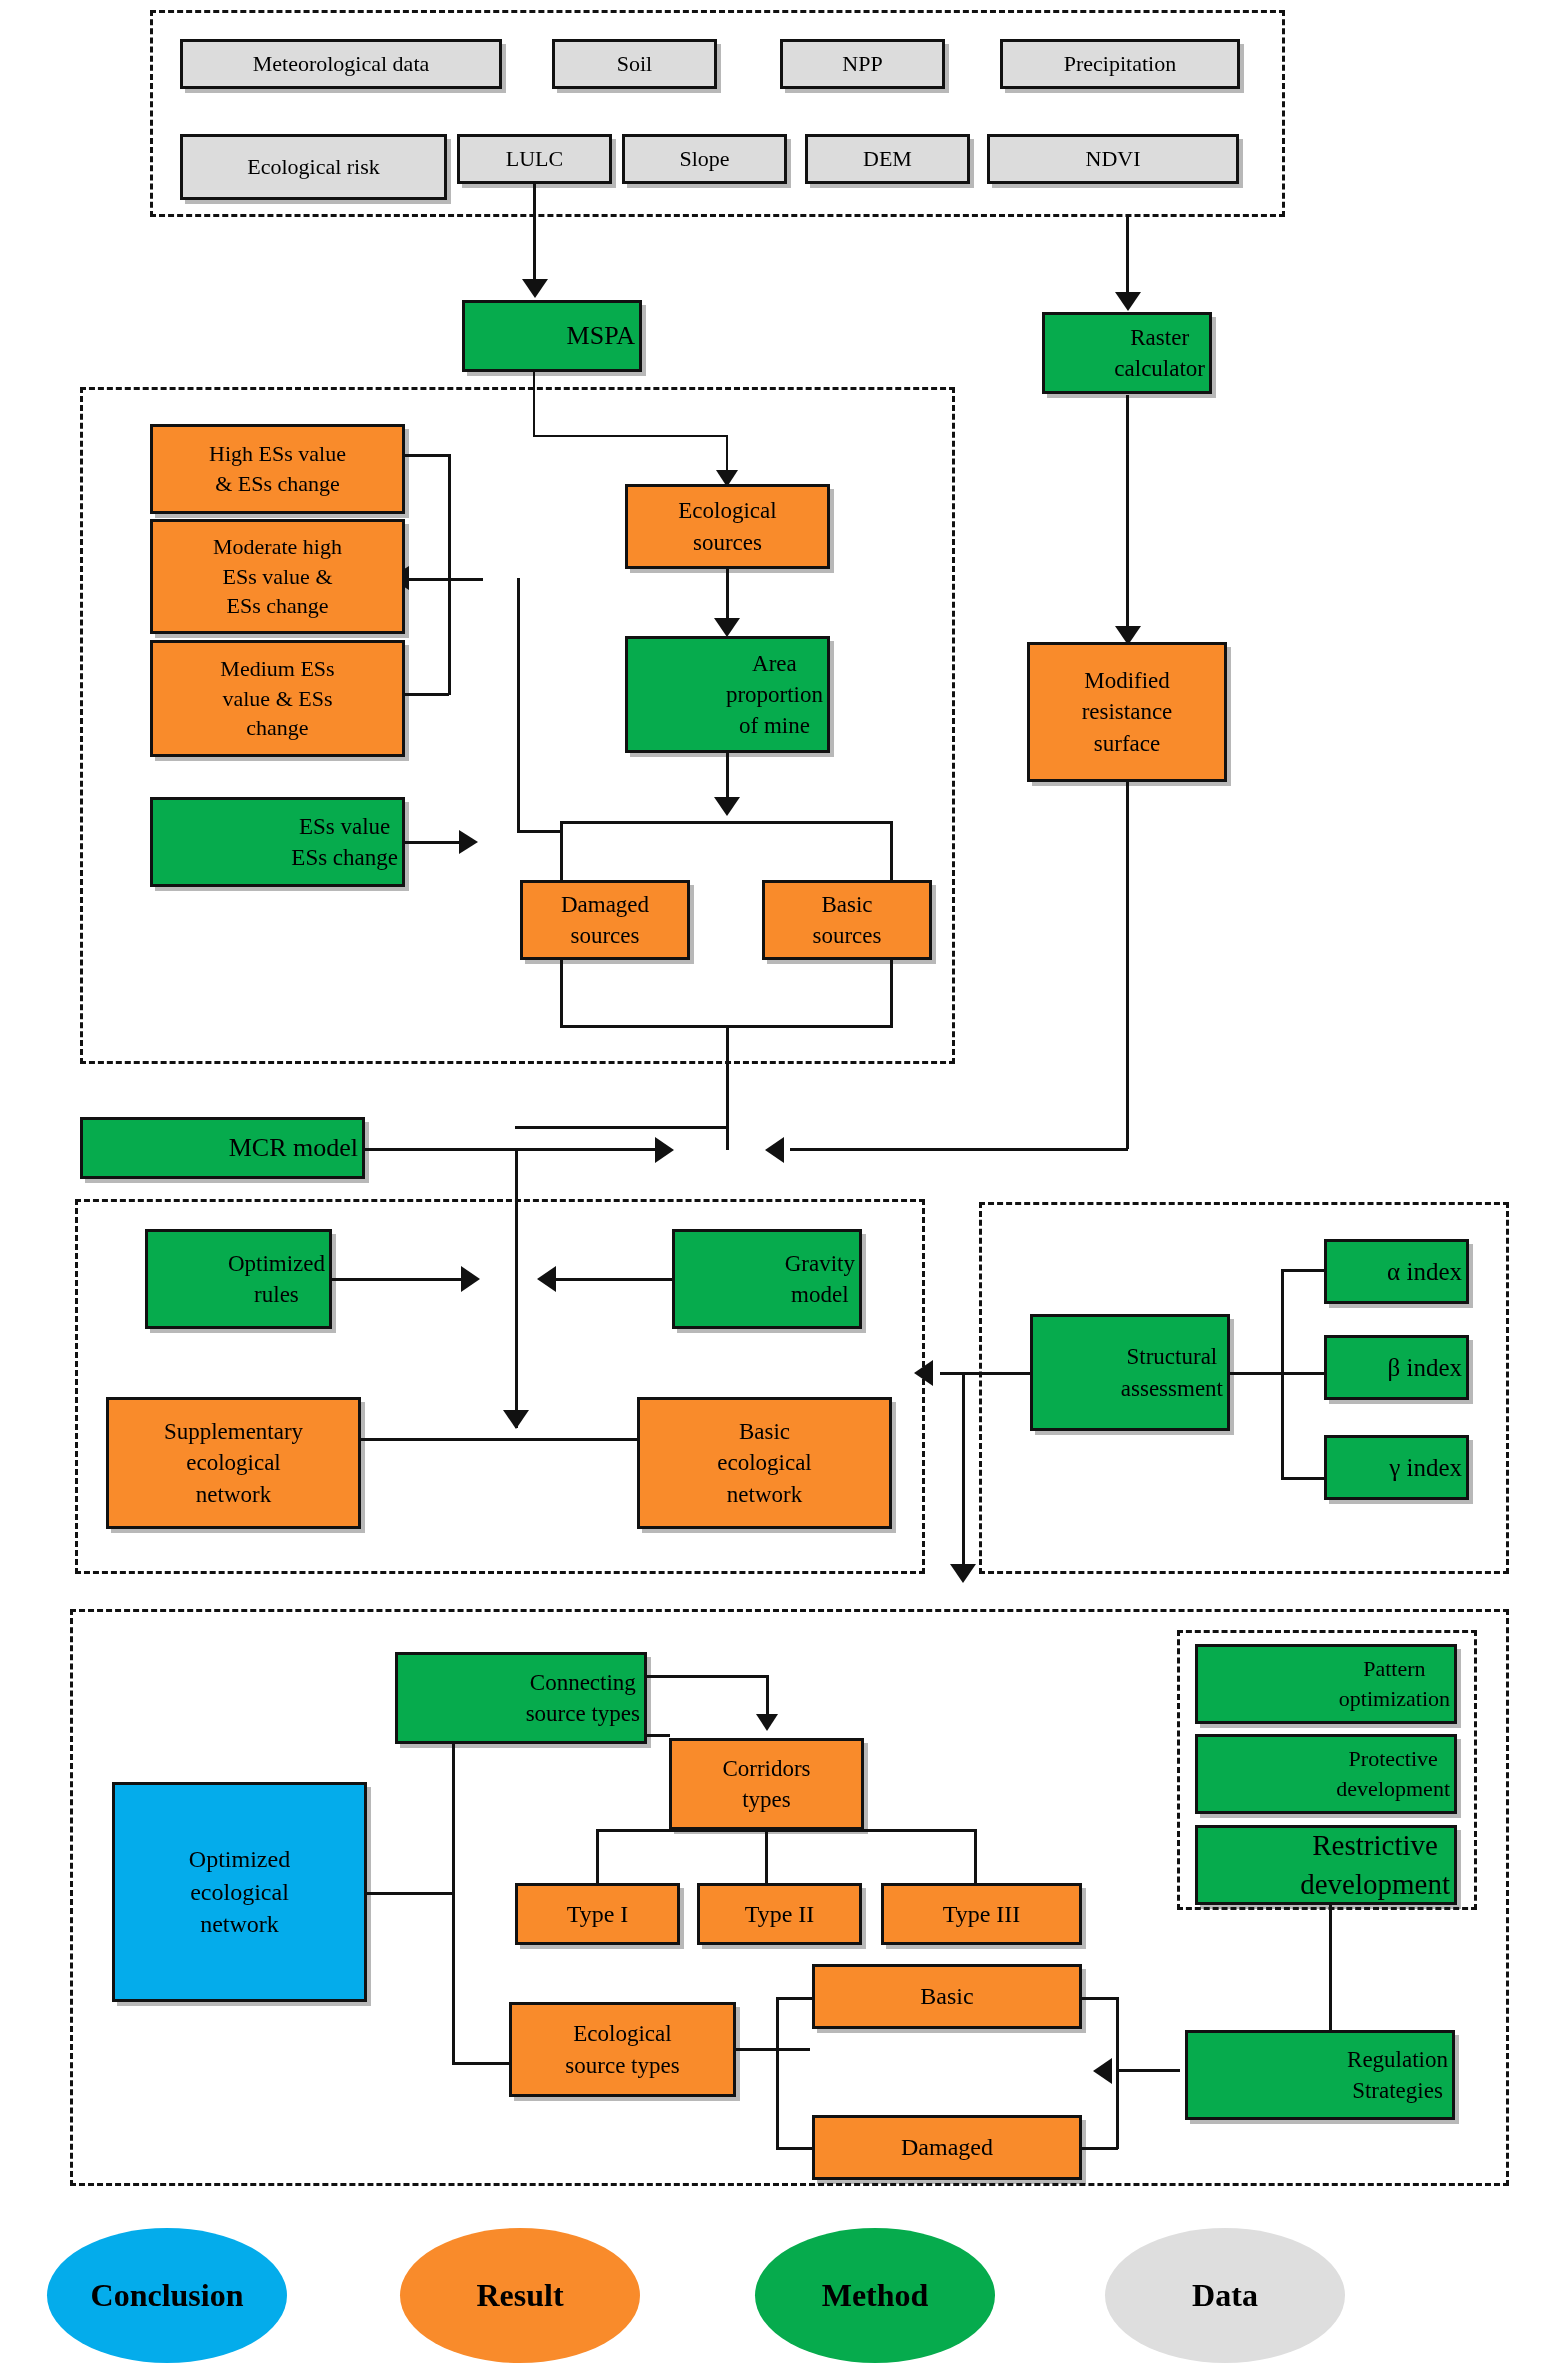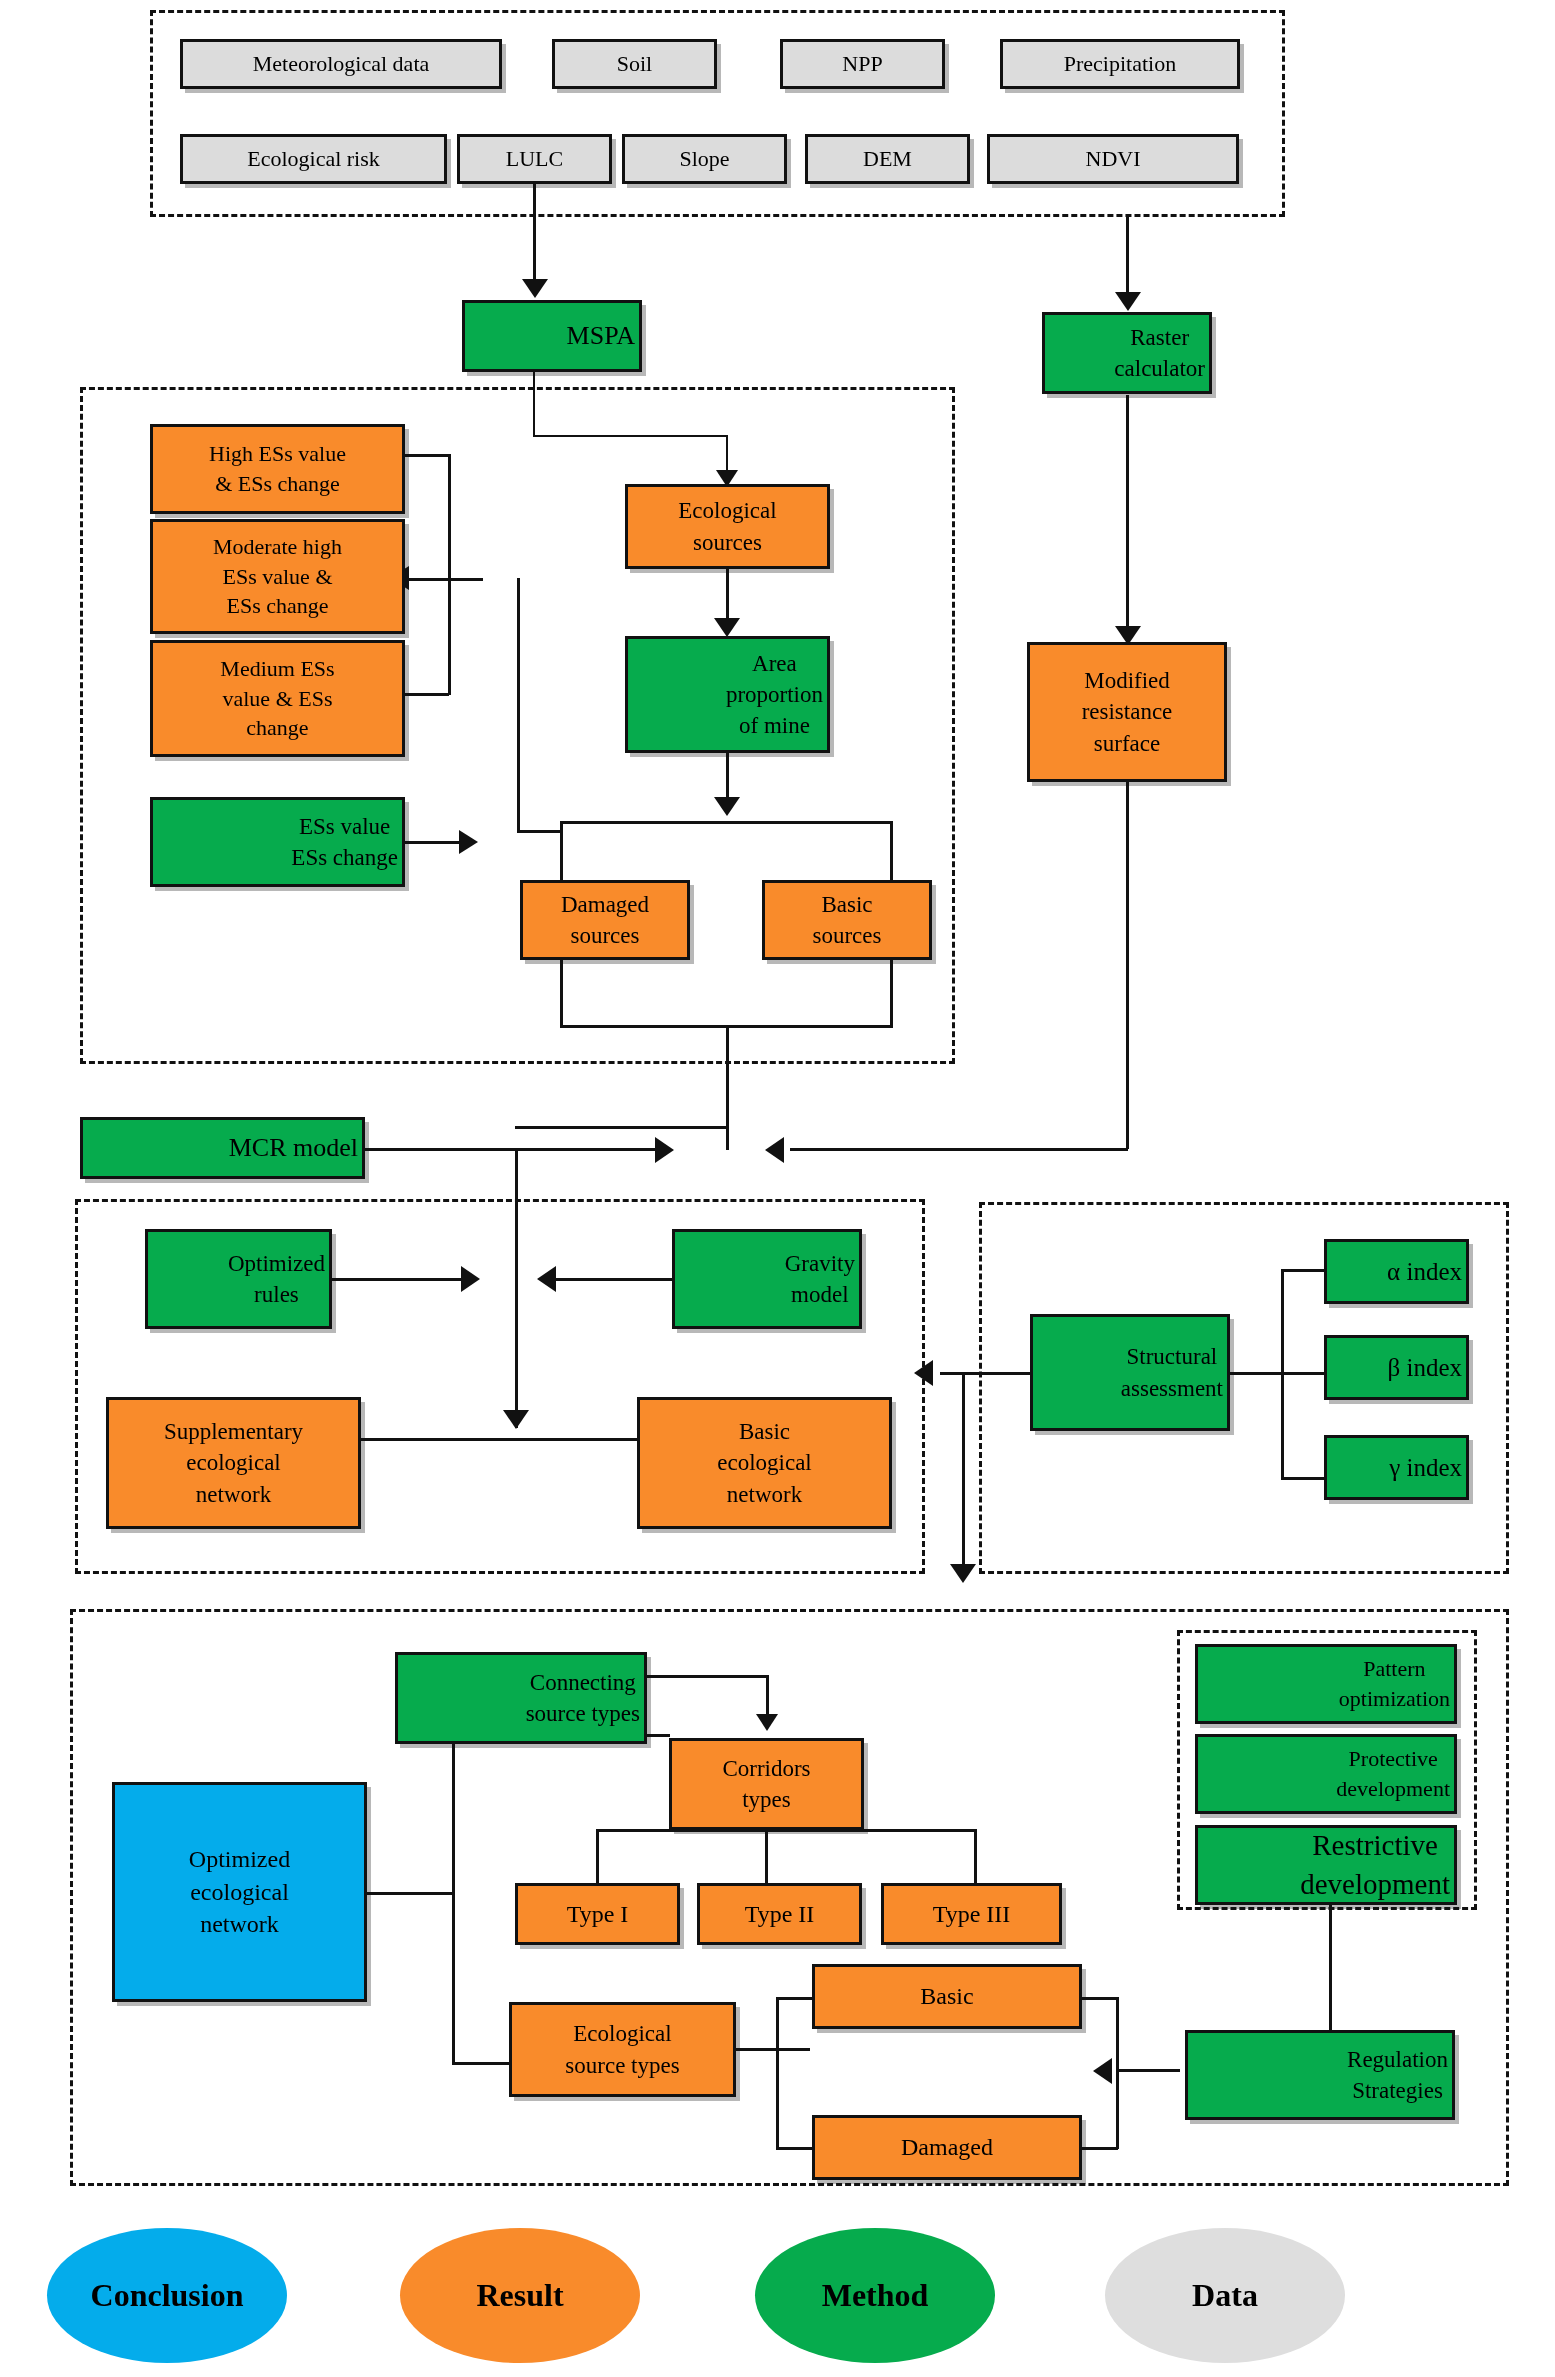--- a/index.html
+++ b/index.html
@@ -84,21 +84,21 @@
   <div class="node n-grey" style="left:552px;top:39px;width:165px;height:50px;font-size:22px;">
     <span class="txt">Soil</span>
   </div>
   <div class="node n-grey" style="left:780px;top:39px;width:165px;height:50px;font-size:22px;">
     <span class="txt">NPP</span>
   </div>
   <div class="node n-grey" style="left:1000px;top:39px;width:240px;height:50px;font-size:22px;">
     <span class="txt">Precipitation</span>
   </div>
 
-  <div class="node n-grey" style="left:180px;top:134px;width:267px;height:50px;font-size:22px;">
+  <div class="node n-grey" style="left:180px;top:134px;width:267px;height:66px;font-size:22px;">
     <span class="txt">Ecological risk</span>
   </div>
   <div class="node n-grey" style="left:457px;top:134px;width:155px;height:50px;font-size:22px;">
     <span class="txt">LULC</span>
   </div>
   <div class="node n-grey" style="left:622px;top:134px;width:165px;height:50px;font-size:22px;">
     <span class="txt">Slope</span>
   </div>
   <div class="node n-grey" style="left:805px;top:134px;width:165px;height:50px;font-size:22px;">
     <span class="txt">DEM</span>
@@ -299,21 +299,21 @@
   <div class="ln lnv" style="left:596px;top:1829px;width:2.5px;height:55px;"></div>
   <div class="ln lnv" style="left:765px;top:1829px;width:2.5px;height:55px;"></div>
   <div class="ln lnv" style="left:974px;top:1829px;width:2.5px;height:55px;"></div>
 
   <div class="node n-orange" style="left:515px;top:1883px;width:165px;height:62px;font-size:24px;">
     <span class="txt">Type I</span>
   </div>
   <div class="node n-orange" style="left:697px;top:1883px;width:165px;height:62px;font-size:24px;">
     <span class="txt">Type II</span>
   </div>
-  <div class="node n-orange" style="left:881px;top:1883px;width:181px;height:62px;font-size:24px;">
+  <div class="node n-orange" style="left:881px;top:1883px;width:201px;height:62px;font-size:24px;">
     <span class="txt">Type III</span>
   </div>
 
   <div class="node n-orange" style="left:509px;top:2002px;width:227px;height:95px;font-size:23px;">
     <span class="txt">Ecological
 source types</span>
   </div>
 
   <div class="ln lnh" style="left:735px;top:2048px;width:75px;height:2.5px;"></div>
   <div class="ln lnv" style="left:776px;top:1997px;width:2.5px;height:152px;"></div>

